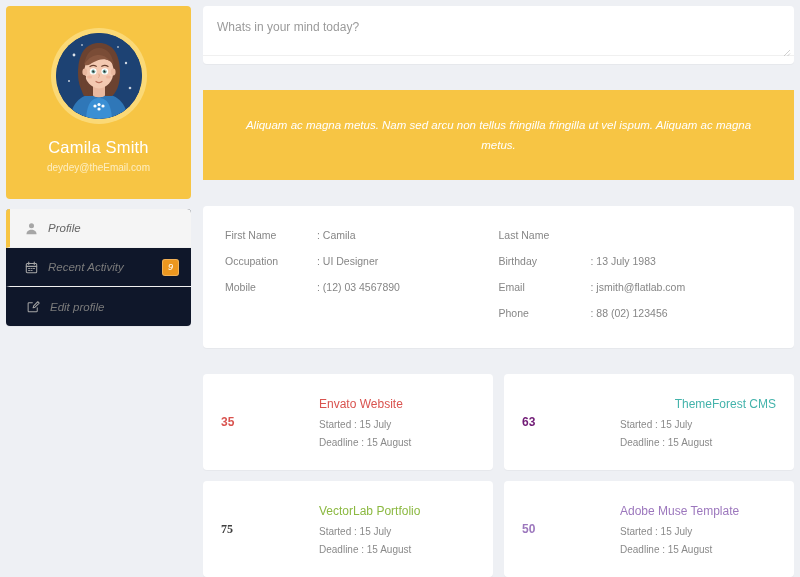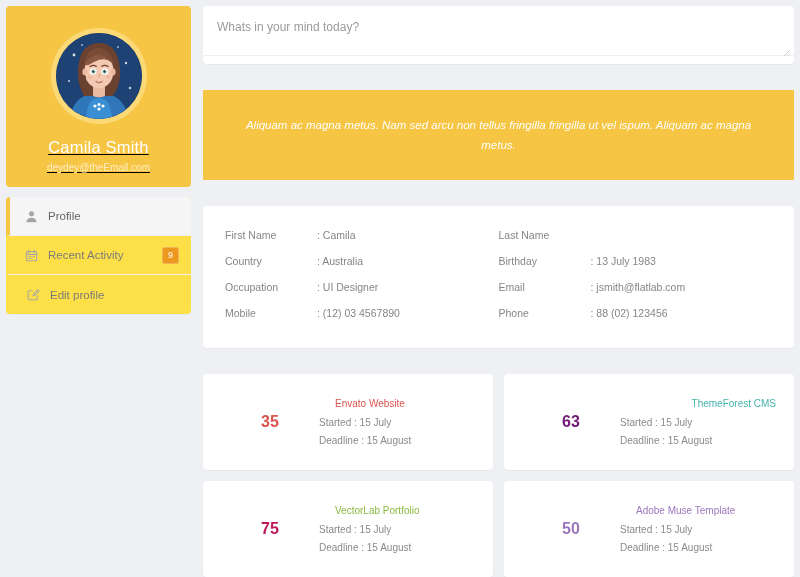--- a/index.html
+++ b/index.html
@@ -16,23 +16,22 @@
     display: flex;
     gap: 12px;
   }
 
   
   .sidebar { width: 185px; flex: 0 0 185px; }
 
   .profile-card {
     background: #f7c544;
     border-radius: 4px;
-    padding: 22px 10px 14px 10px;
+    padding: 22px 10px 26px 10px;
     text-align: center;
-    text-decoration: underline;
   }
   .avatar-wrap {
     width: 96px; height: 96px;
     margin: 0 auto 14px auto;
     border-radius: 50%;
     background: #fbd976;
     padding: 5px;
   }
   .avatar {
     width: 86px; height: 86px;
@@ -48,24 +47,25 @@
     letter-spacing: .2px;
     margin-bottom: 5px;
   }
   .profile-email {
     color: #fdeec2;
     font-size: 10px;
   }
 
   .menu-card {
     margin-top: 10px;
-    background: #fde047;
+    background: #0f172a;
     border-radius: 4px;
     overflow: hidden;
     box-shadow: 0 1px 1px rgba(0,0,0,.035);
+    font-style: italic;
   }
   .menu-item {
     display: flex;
     align-items: center;
     height: 39px;
     padding: 0 12px 0 14px;
     border-bottom: 1px solid #f0f0f0;
     border-left: 4px solid transparent;
     font-size: 11.5px;
     color: #7b7b7b;
@@ -212,26 +212,25 @@
     border-radius: 4px;
     box-shadow: 0 1px 1px rgba(0,0,0,.035);
     flex: 0 0 calc(50% - 5.5px);
     height: 96px;
     display: flex;
     align-items: center;
     padding: 0 18px;
   }
   .project-num {
     flex: 0 0 98px;
-    text-align: center;
-    font-size: 16px;
+    font-size: 12px;
     font-weight: bold;
   }
   .project-info { flex: 1 1 auto; }
-  .project-title { font-size: 10px; margin-bottom: 8px; margin-left: 16px; }
+  .project-title { font-size: 12px; margin-bottom: 8px; }
   .project-meta { font-size: 10px; color: #8a8a8a; margin-bottom: 7px; }
   .project-meta:last-child { margin-bottom: 0; }
 </style>
 </head>
 <body>
 
 <div class="page">
 
   <aside class="sidebar">
 
@@ -383,24 +382,20 @@
 
     <section class="bio-card">
       <div class="bio-cols">
 
         <div class="bio-col">
           <div class="bio-row">
             <span class="bio-label">First Name</span>
             <span class="bio-value">: Camila</span>
           </div>
           <div class="bio-row">
-            <span class="bio-label">Country</span>
-            <span class="bio-value">: Australia</span>
-          </div>
-          <div class="bio-row">
             <span class="bio-label">Occupation</span>
             <span class="bio-value">: UI Designer</span>
           </div>
           <div class="bio-row">
             <span class="bio-label">Mobile</span>
             <span class="bio-value">: (12) 03 4567890</span>
           </div>
         </div>
 
         <div class="bio-col">
@@ -438,21 +433,21 @@
       <div class="project-card">
         <div class="project-num" style="color: #701a75;">63</div>
         <div class="project-info">
           <div class="project-title" style="color: rgb(67, 179, 171); text-align: right;">ThemeForest CMS</div>
           <div class="project-meta">Started : 15 July</div>
           <div class="project-meta">Deadline : 15 August</div>
         </div>
       </div>
 
       <div class="project-card">
-        <div class="project-num" style="color: #be185d;">75</div>
+        <div class="project-num" style="color: #404040; font-family: Liberation Serif, serif;">75</div>
         <div class="project-info">
           <div class="project-title" style="color: rgb(140, 185, 66);">VectorLab Portfolio</div>
           <div class="project-meta">Started : 15 July</div>
           <div class="project-meta">Deadline : 15 August</div>
         </div>
       </div>
 
       <div class="project-card">
         <div class="project-num" style="color: rgb(156, 119, 189);">50</div>
         <div class="project-info">

